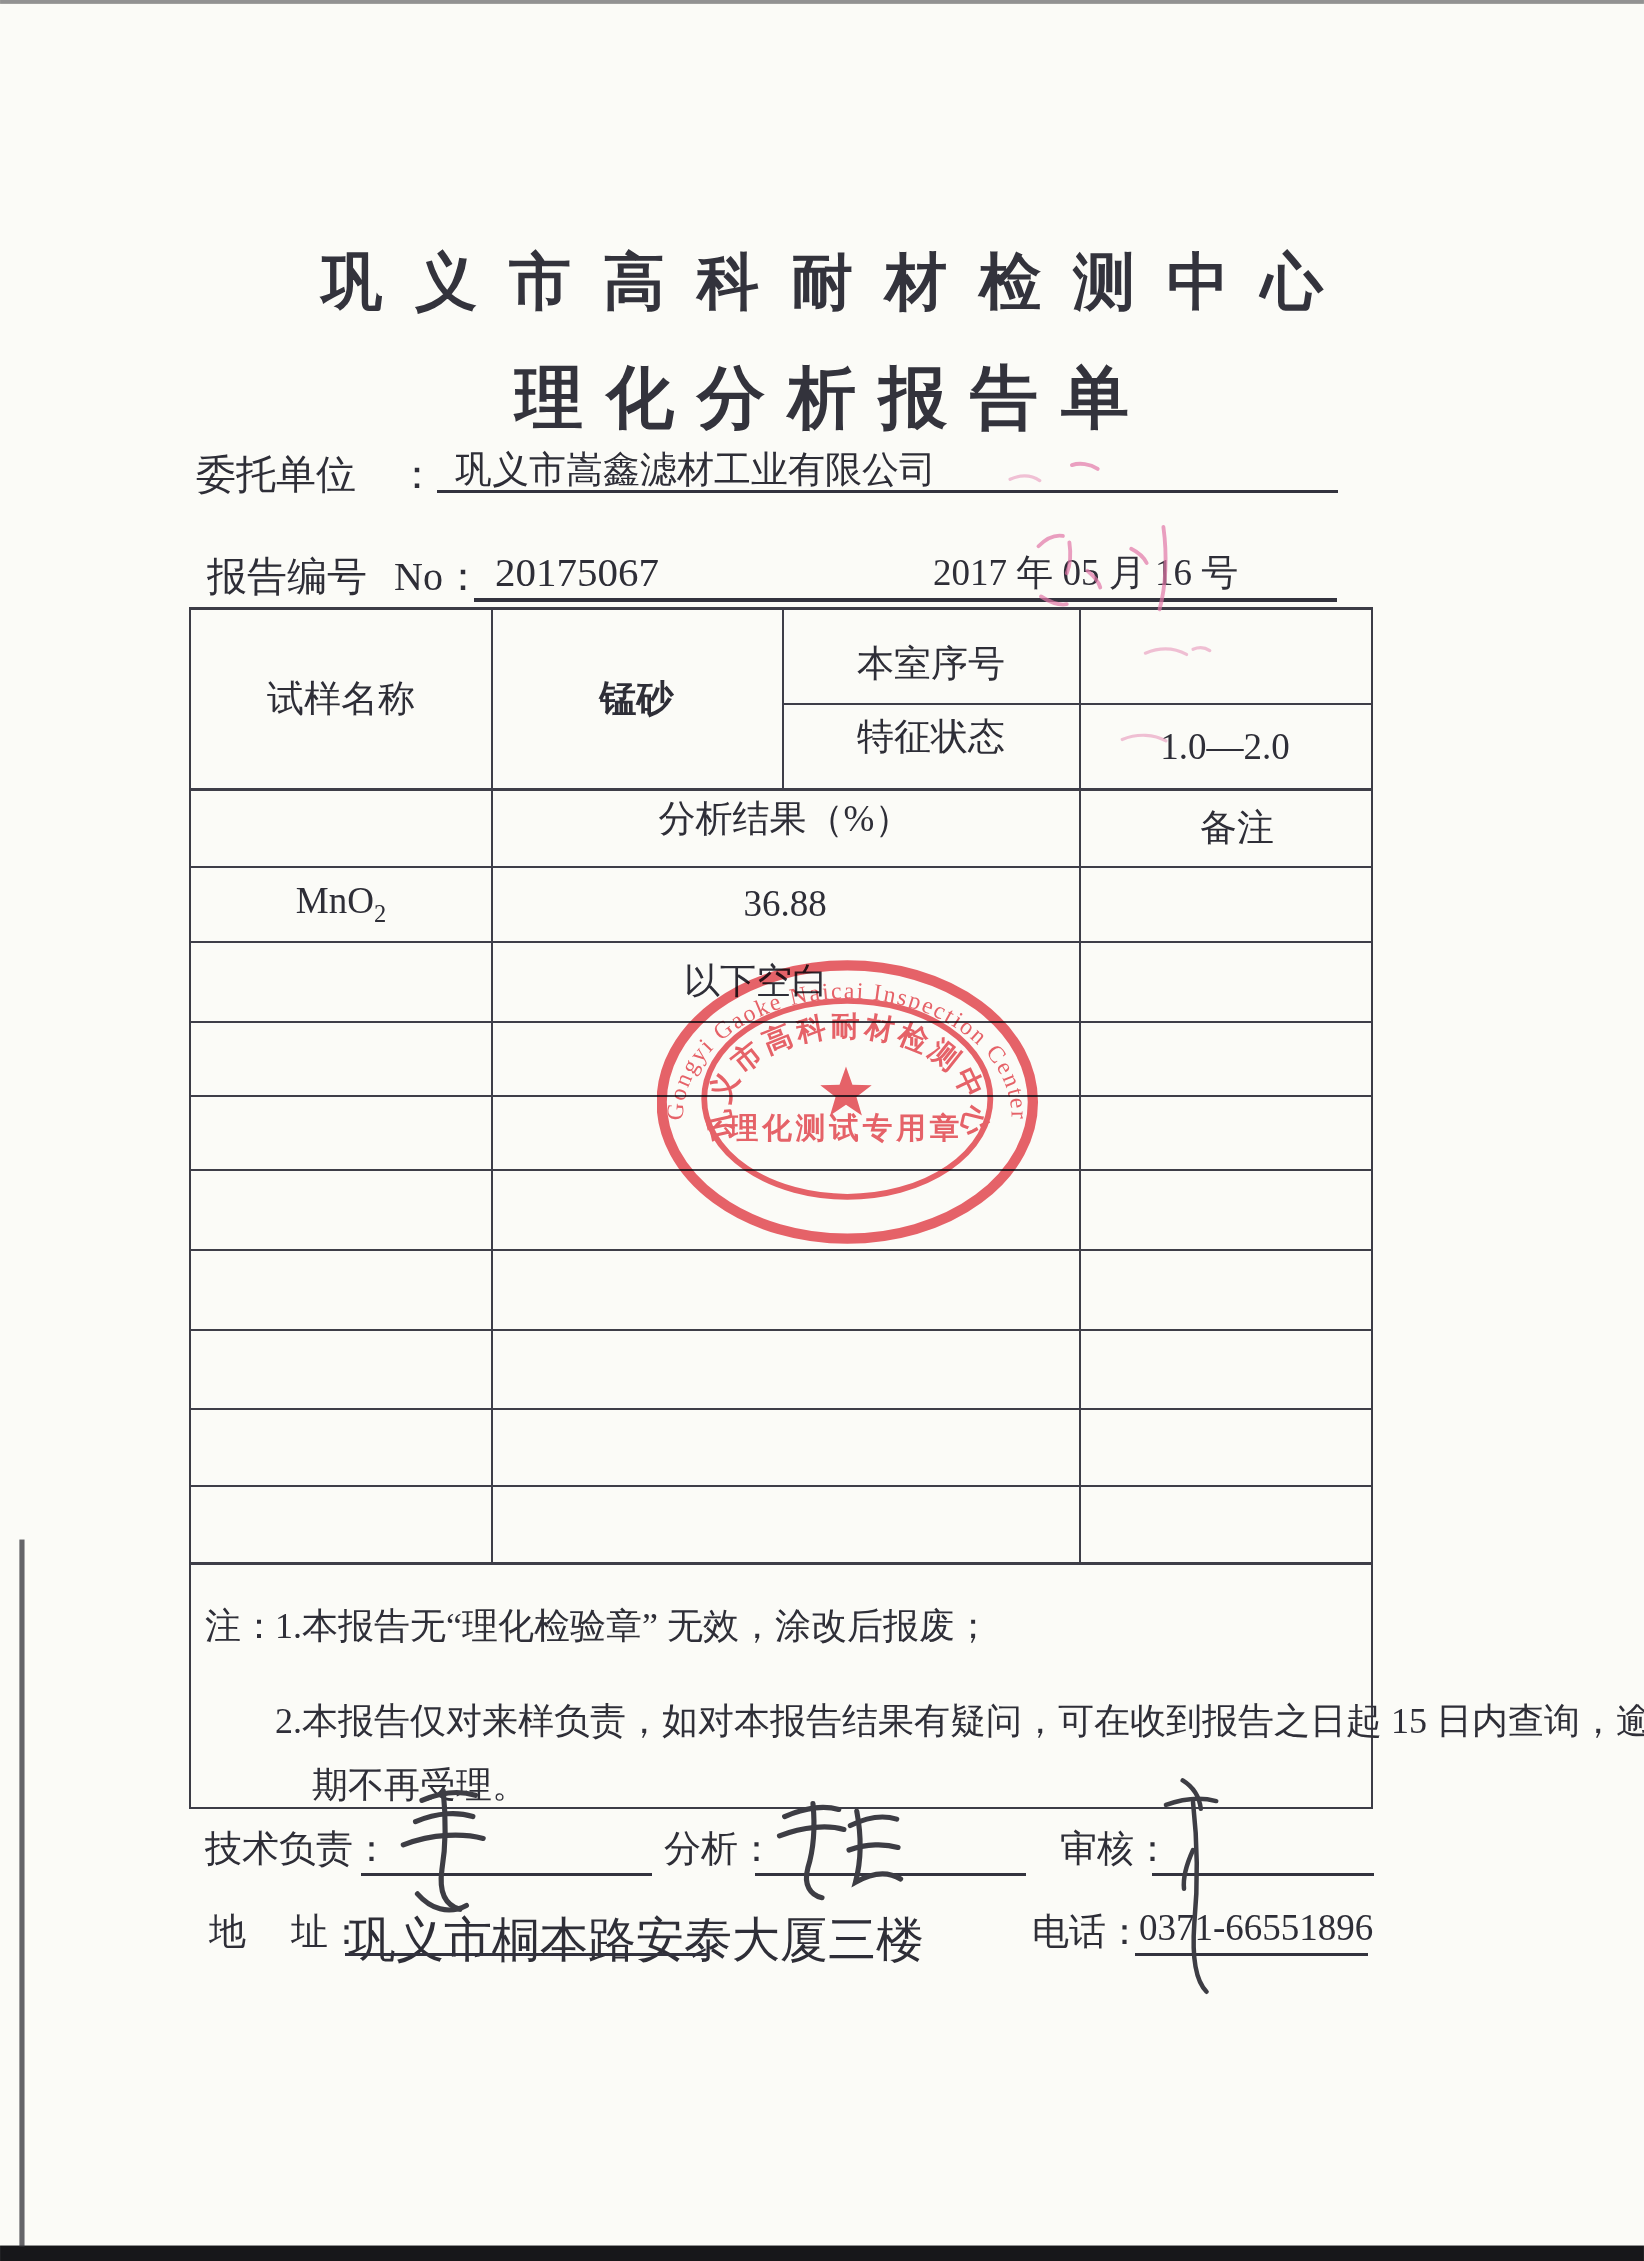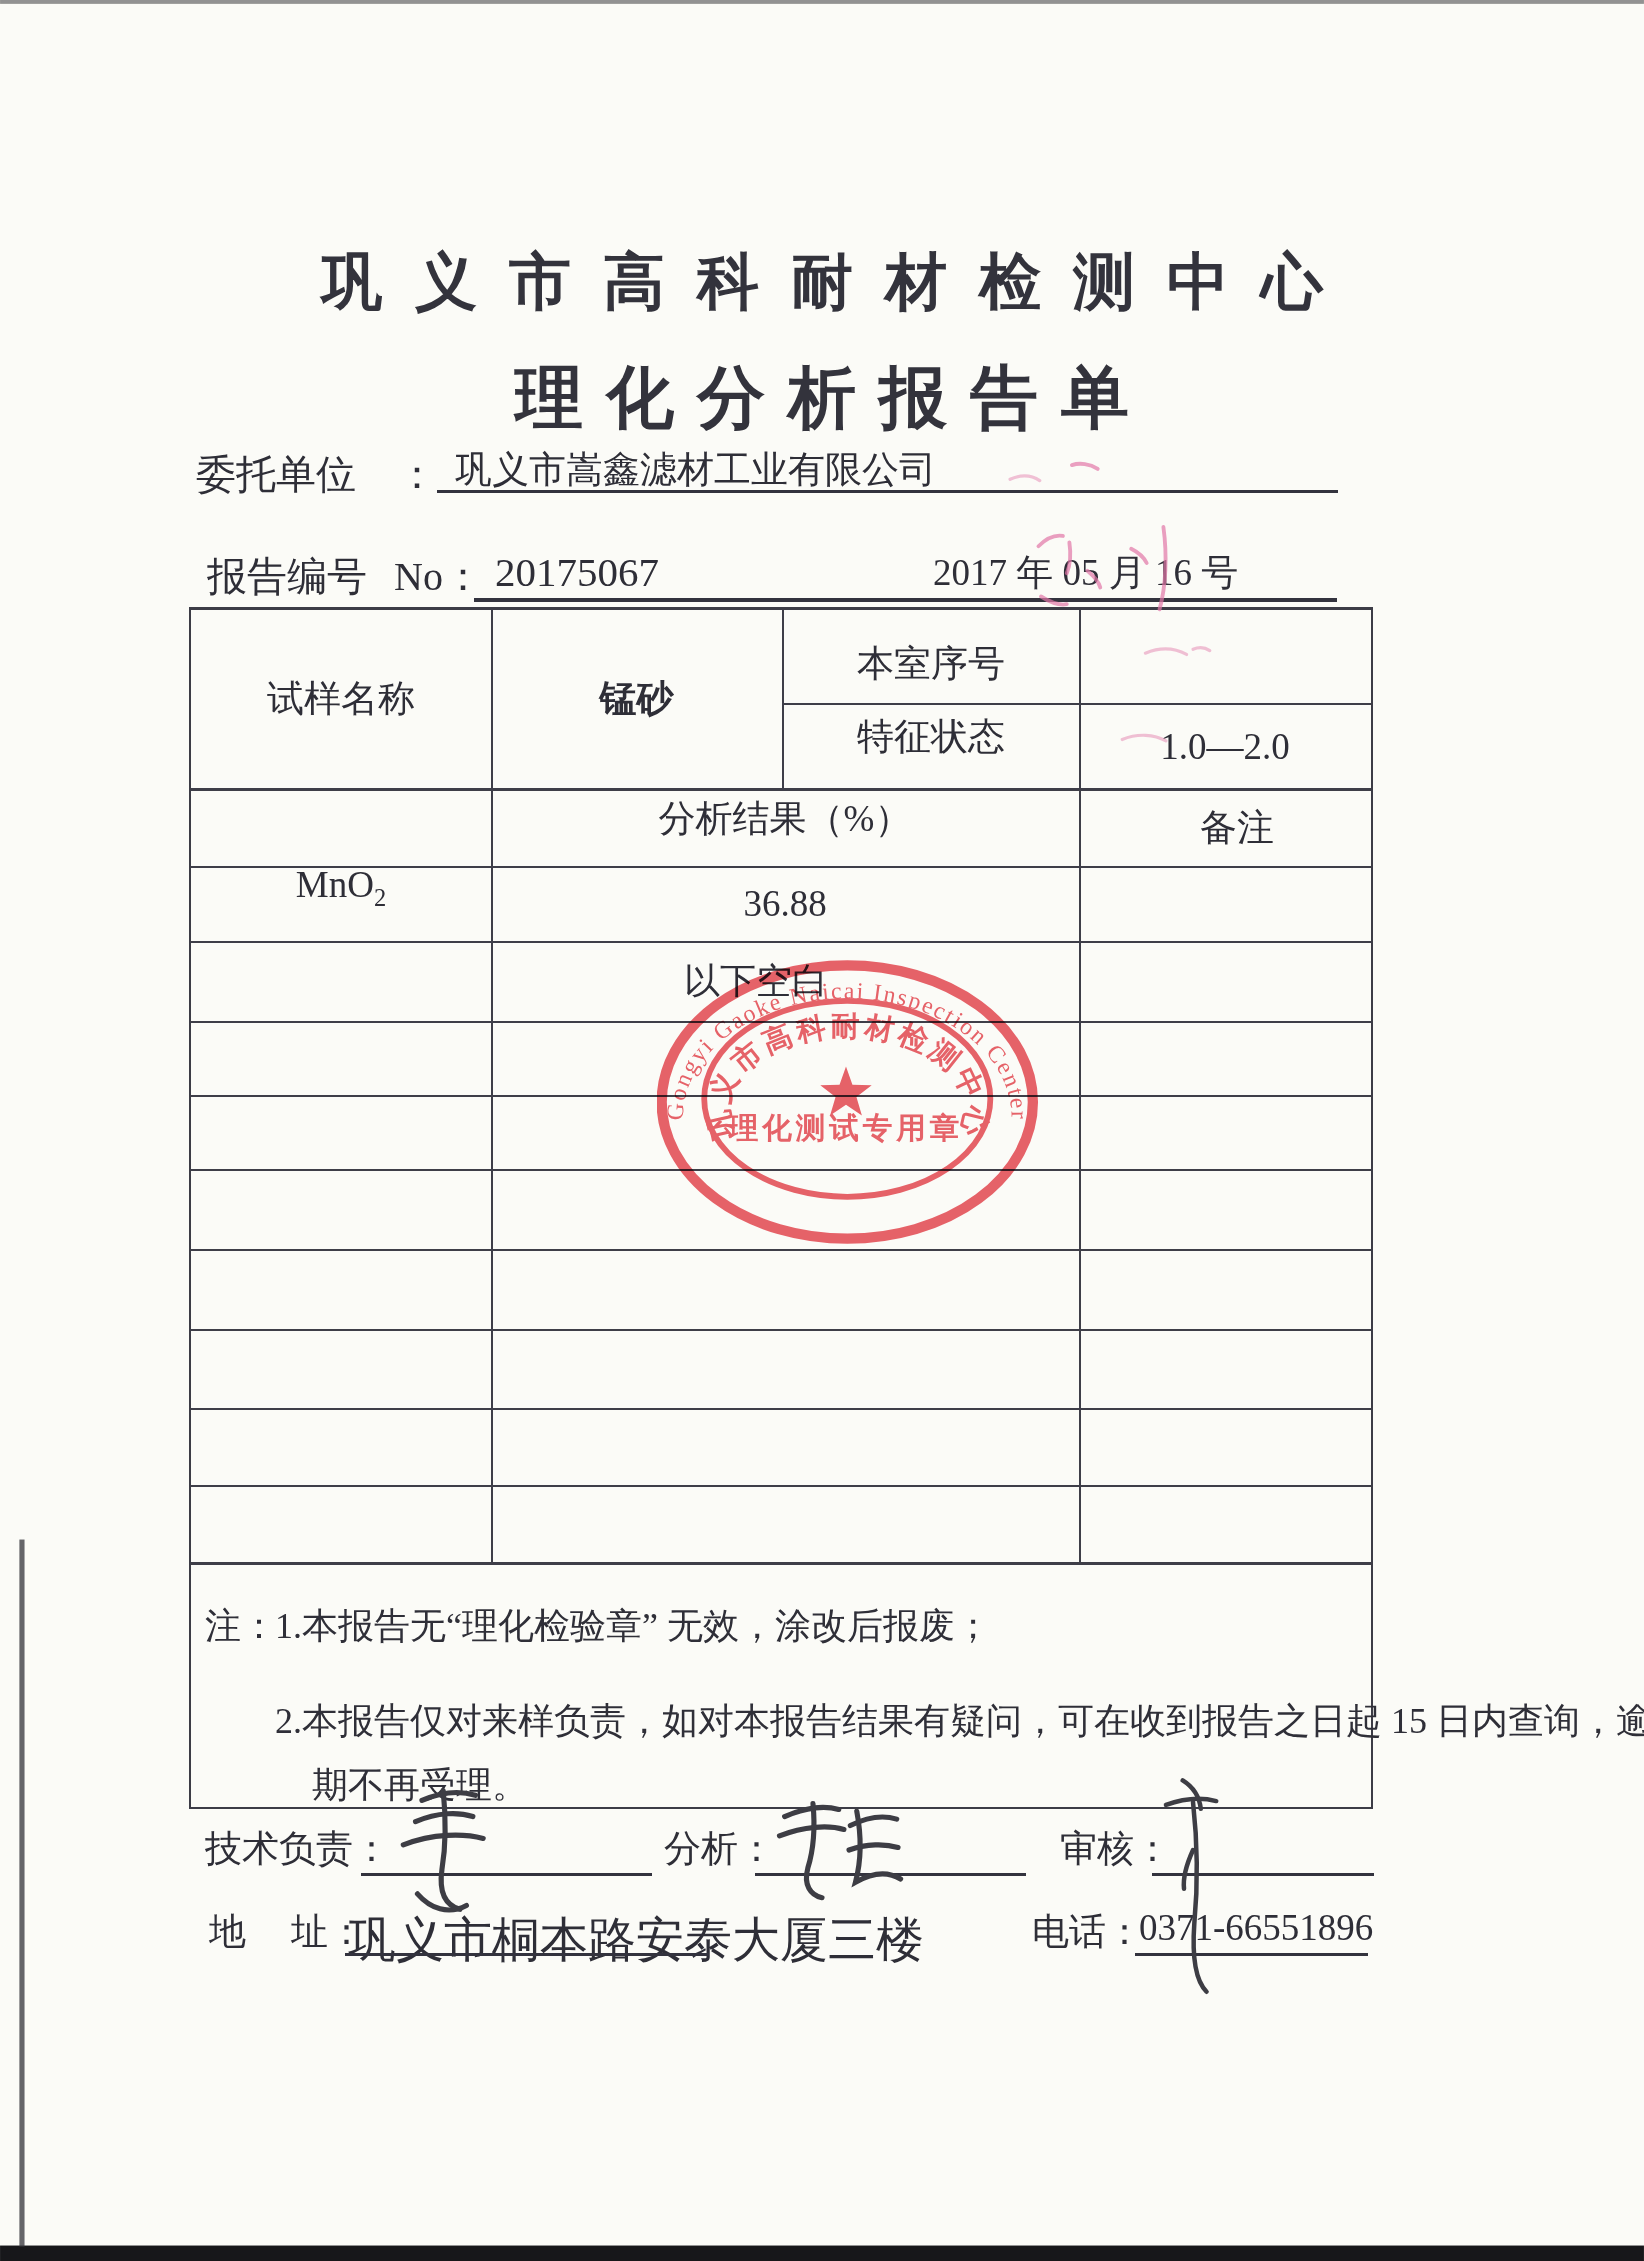--- a/index.html
+++ b/index.html
@@ -78,21 +78,21 @@
   <div class="cell" style="left:0;top:0;width:300px;height:178px;">试样名称</div>
   <div class="cell" style="left:300px;top:0;width:291px;height:178px;font-weight:600;">锰砂</div>
   <div class="cell" style="left:591px;top:0;width:298px;height:108px;">本室序号</div>
   <div class="cell" style="left:888px;top:0;width:292px;height:93px;"></div>
   <div class="cell" style="left:591px;top:93px;width:298px;height:68px;">特征状态</div>
   <div class="cell" style="left:888px;top:93px;width:292px;height:86px;">1.0—2.0</div>
 
   <div class="cell" style="left:300px;top:178px;width:588px;height:62px;">分析结果（%）</div>
   <div class="cell" style="left:888px;top:178px;width:316px;height:79px;">备注</div>
 
-  <div class="cell" style="left:0;top:240px;width:300px;height:75px;">
+  <div class="cell" style="left:0;top:256px;width:300px;height:75px;">
     <span><span>MnO</span><sub class="chem">2</sub></span>
   </div>
   <div class="cell" style="left:300px;top:256px;width:588px;height:75px;">36.88</div>
   <div class="cell" style="left:888px;top:256px;width:292px;height:75px;"></div>
 
   <div class="cell" style="left:271px;top:331px;width:588px;height:80px;font-size:36px;">以下空白</div>
 
   <div class="notes" style="left:14px;top:992px;">注：</div>
   <div class="notes" style="left:84px;top:992px;">1.本报告无“理化检验章” 无效，涂改后报废；</div>
   <div class="notes" style="left:84px;top:1087px;">2.本报告仅对来样负责，如对本报告结果有疑问，可在收到报告之日起 15 日内查询，逾</div>

